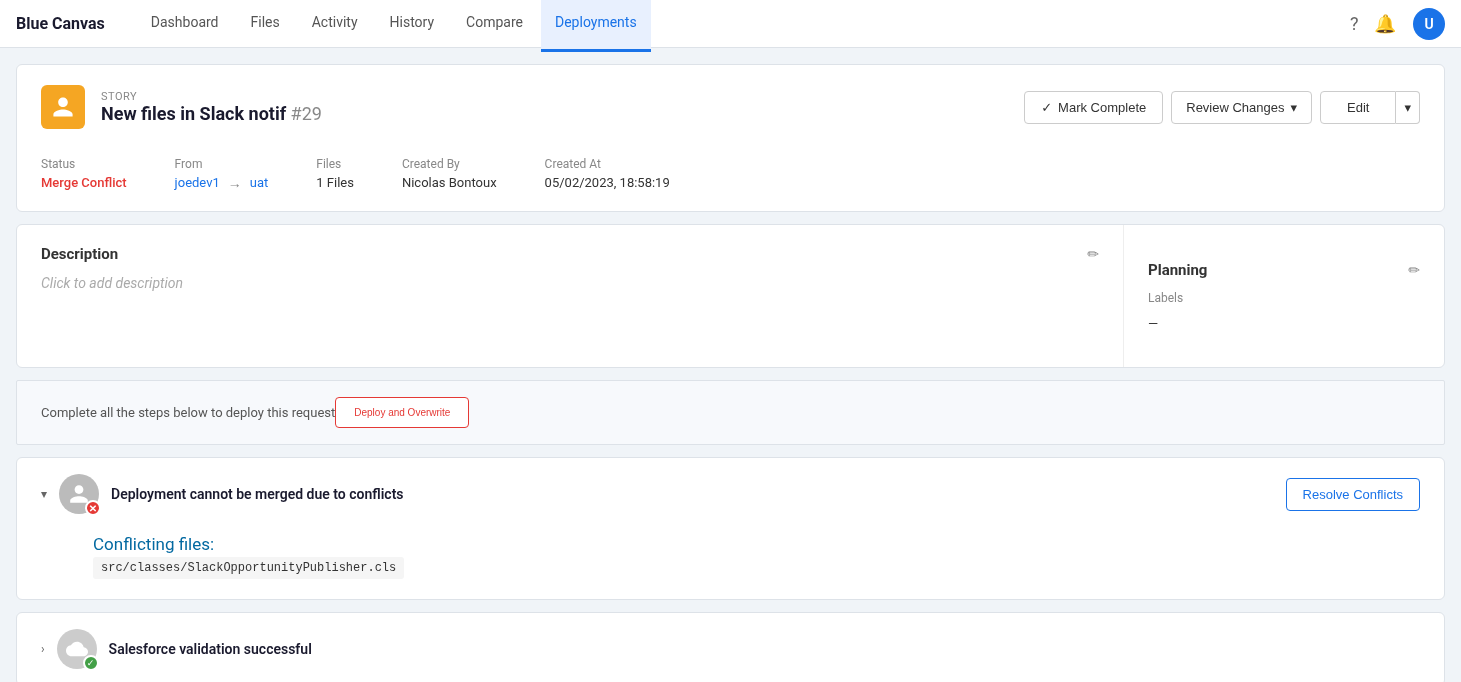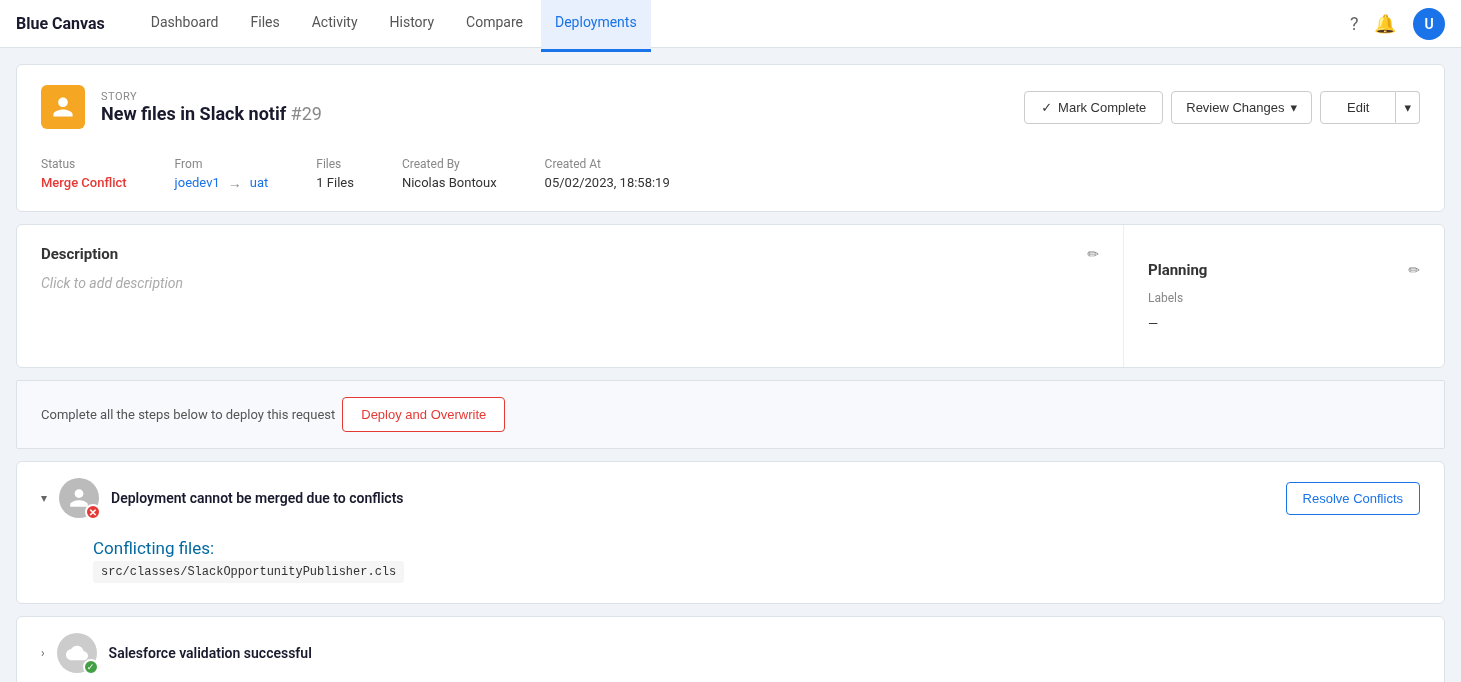--- a/index.html
+++ b/index.html
@@ -81,22 +81,22 @@
     .plan-value { font-size: 13px; color: #333; }
 
     
     .deploy-bar {
       background: #f7f9fc; border: 1px solid #dde2e8; border-radius: 2px;
       padding: 16px 24px; display: flex; align-items: center; justify-content: flex-start;
     }
     .deploy-text { font-size: 13px; color: #555; }
     .btn-deploy-overwrite {
       padding: 9px 18px; background: #fff; border: 1.5px solid #e53935;
-      border-radius: 4px; color: #e53935; font-size: 13px; font-weight: 500;
-      cursor: pointer; white-space: nowrap; margin-left: 7px;
+      border-radius: 4px; color: #e53935; font-size: 10px; font-weight: 500;
+      cursor: pointer; white-space: nowrap;
     }
 
     
     .conflict-section { background: #fff; border: 1px solid #dde2e8; border-radius: 6px; }
     .conflict-header {
       display: flex; align-items: center; padding: 16px 24px;
       gap: 12px; cursor: pointer;
     }
     .chevron { font-size: 12px; color: #666; }
     .conflict-icon-wrap { position: relative; width: 40px; height: 40px; flex-shrink: 0; }

